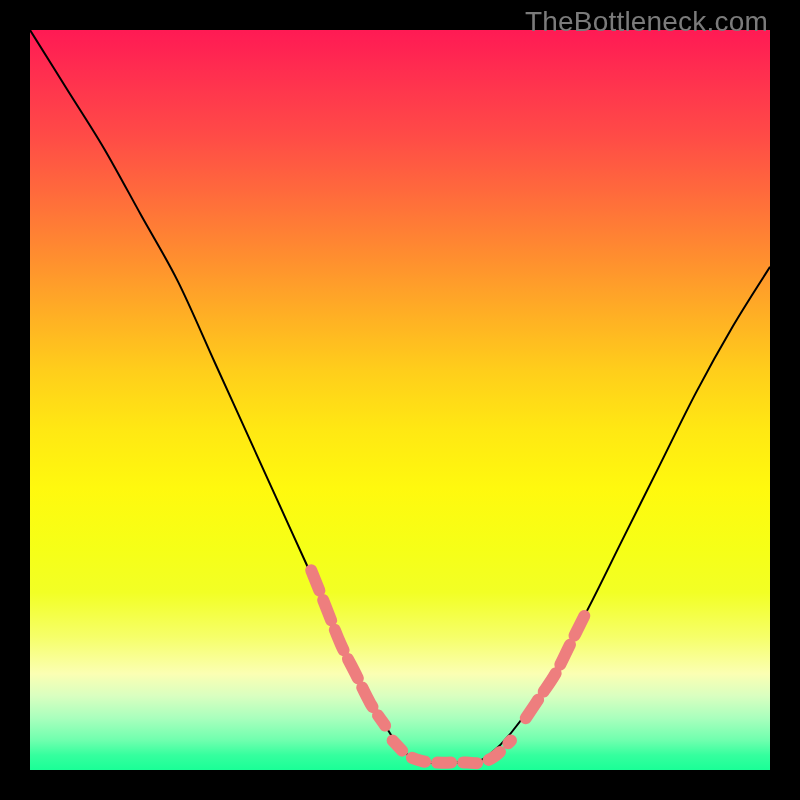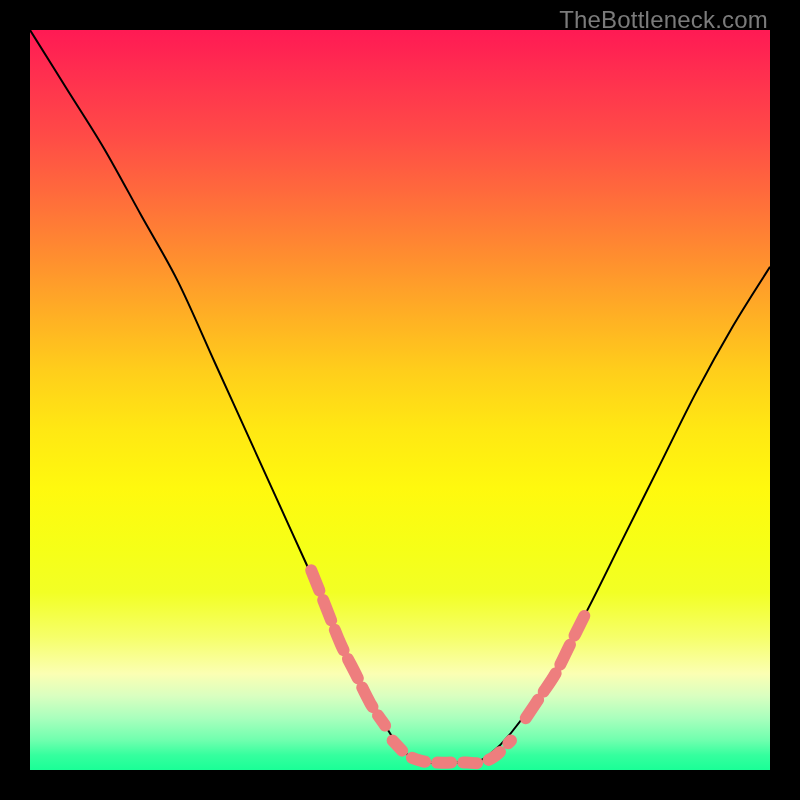--- a/index.html
+++ b/index.html
@@ -35,21 +35,21 @@
       #6fffae 96%,
       #35ff9e 98%,
       #1aff97 100%
     );
   }
   .watermark {
     position: absolute;
     right: 32px;
     top: 6px;
     font-family: Arial, Helvetica, sans-serif;
-    font-size: 24px;
+    font-size: 28px;
     color: #7b7b7b;
     letter-spacing: 0.2px;
   }
   svg.curve {
     position: absolute;
     left: 0; top: 0;
     width: 740px; height: 740px;
   }
 </style>
 </head>

